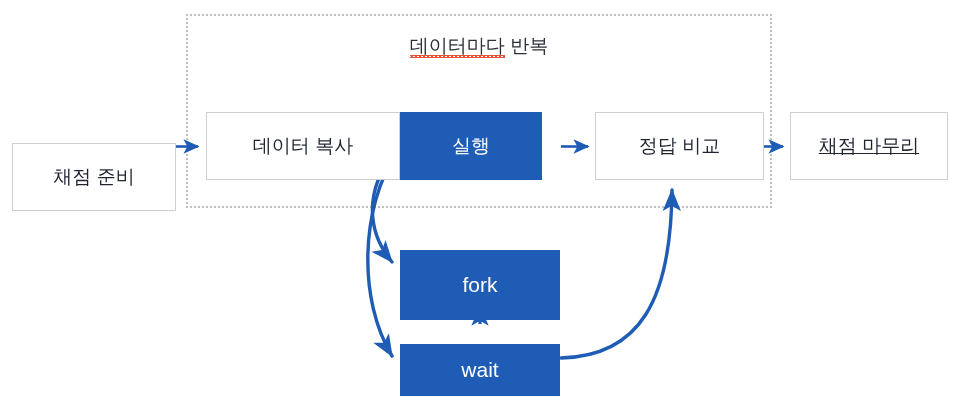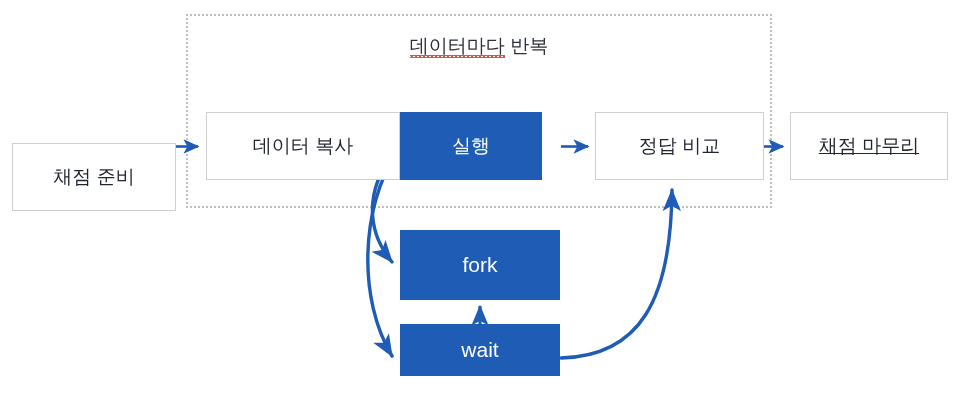--- a/index.html
+++ b/index.html
@@ -51,21 +51,21 @@
   .node.plain{
     background:#ffffff;
     border:1px solid #cfcfcf;
     color:#1f2430;
   }
   .node.accent{
     background:#1f5cb5;
     border:1px solid #1f5cb5;
     color:#ffffff;
   }
-  .node.accent.latin{ font-size:21px; }
+  .node.accent.latin{ font-size:21px;margin-top:20px; }
 
   
   #arrows{position:absolute;left:0;top:0;width:960px;height:405px;overflow:visible;}
 </style>
 </head>
 <body>
 
 <div id="canvas">
 
   <div class="loop-group" id="loop-group" style="left: 186px; top: 14px; width: 586px; height: 194px; border-color: rgb(191, 191, 191);"></div>

